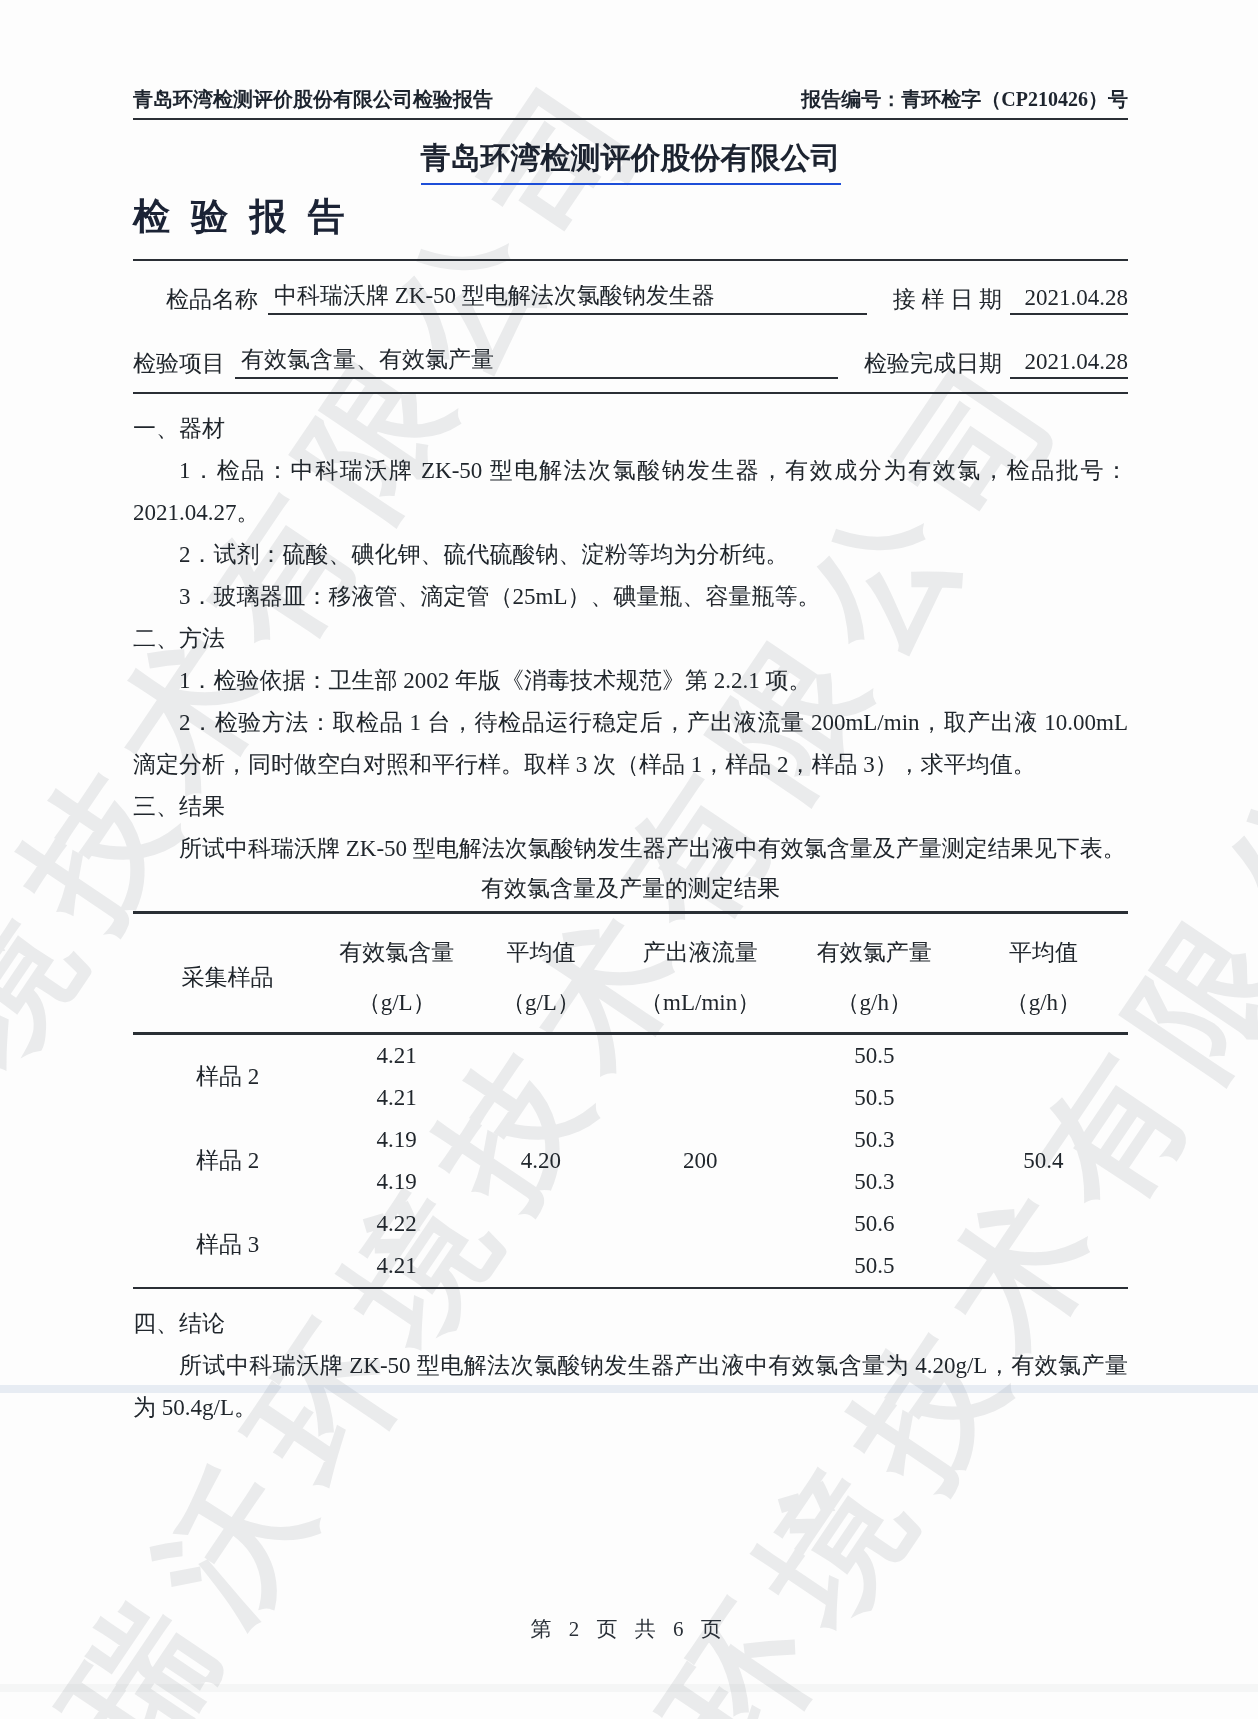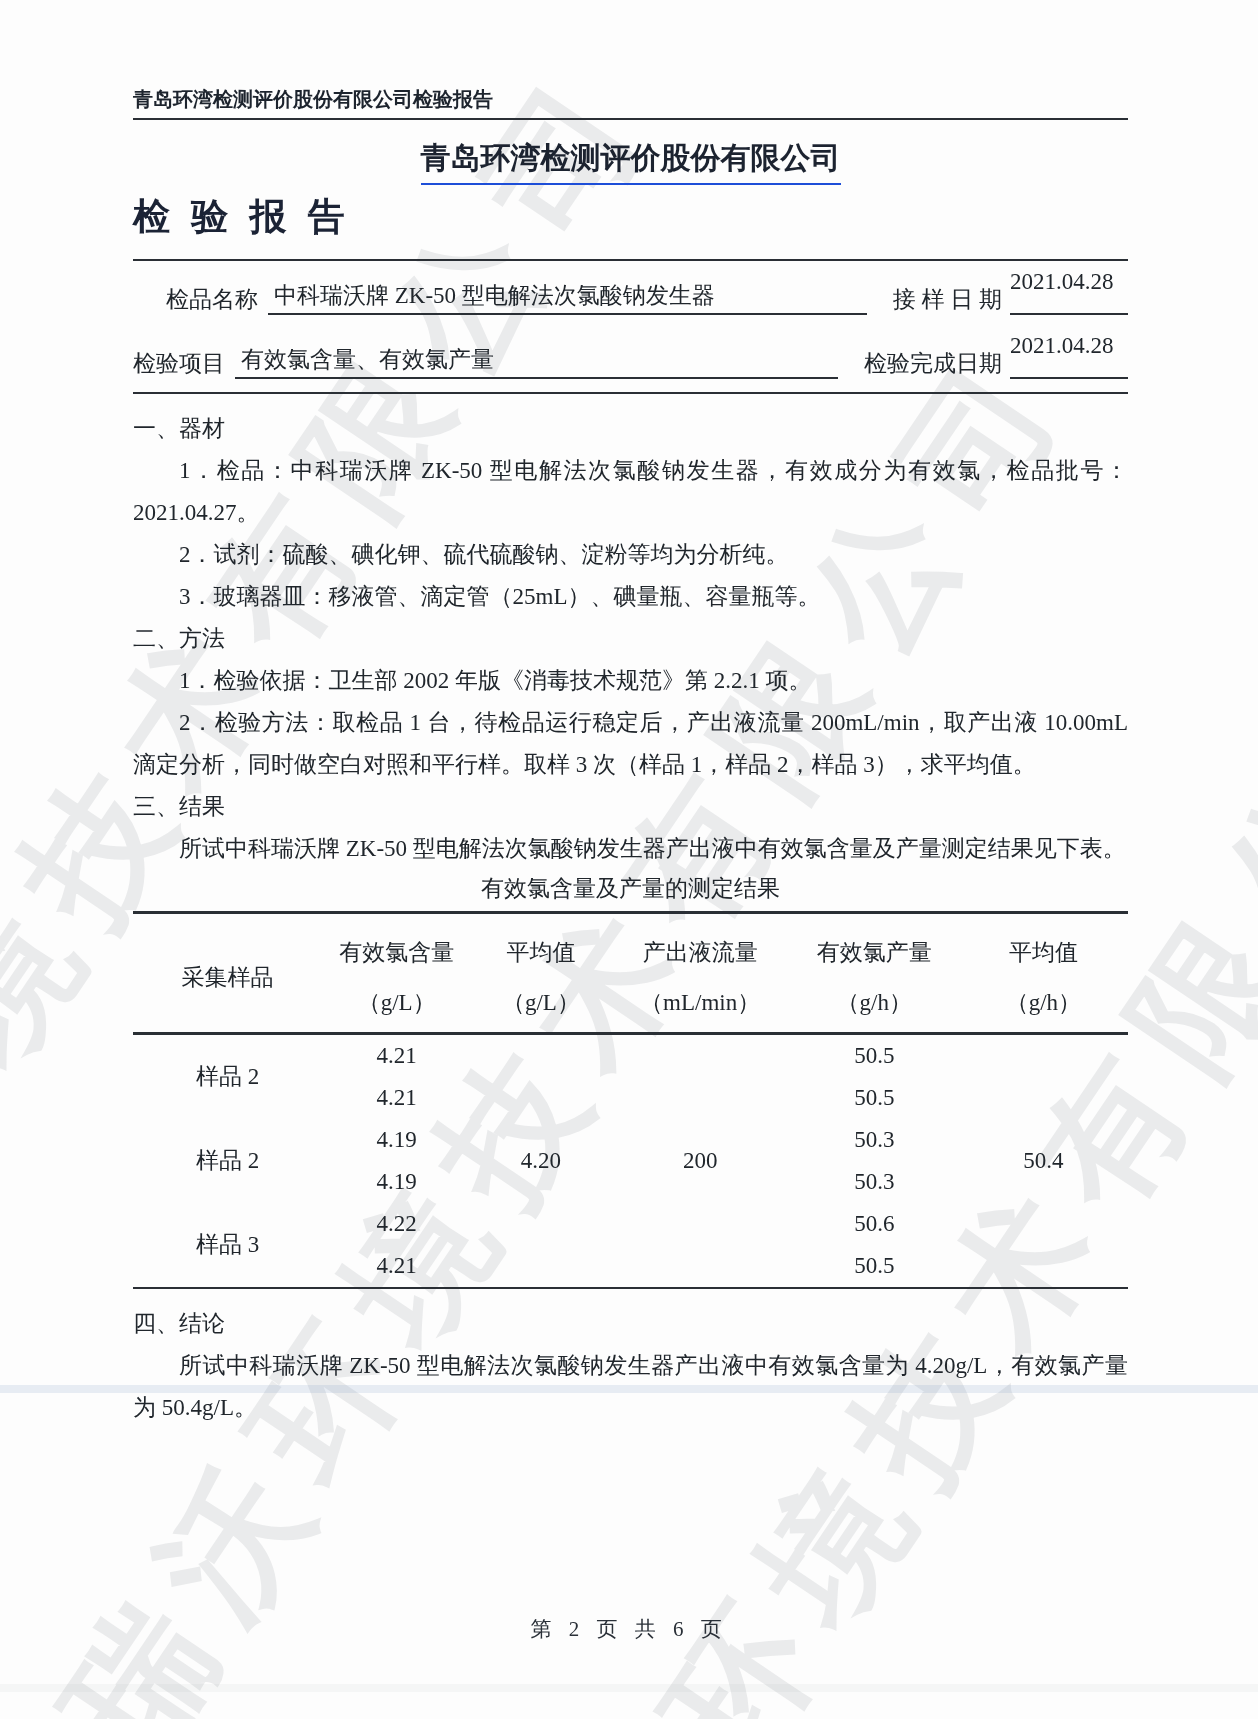--- a/index.html
+++ b/index.html
@@ -47,21 +47,21 @@
   .rule-under-fields{margin-top:13px;}
   .field-row{display:flex;align-items:flex-end;height:46px;font-size:23px;}
   .field-row.first{margin-top:8px;margin-left:33px;}
   .field-row.second{margin-top:18px;}
   .field-label{white-space:nowrap;padding-right:10px;}
   .field-value{
     flex:1;border-bottom:2px solid #2a2f35;padding:0 6px 2px 6px;white-space:nowrap;
   }
   .field-label-right{white-space:nowrap;padding:0 8px 0 26px;}
   .field-date{
-    width:118px;border-bottom:2px solid #2a2f35;padding-bottom:18px;text-align:left;white-space:nowrap;
+    width:118px;border-bottom:2px solid #2a2f35;padding-bottom:2px;text-align:right;white-space:nowrap;
   }
   .body-text{font-size:23px;line-height:42px;}
   .sec-heading{margin-top:14px;}
   .para{text-indent:2em;text-align:justify;}
   
   .table-title{text-align:center;font-size:23px;line-height:34px;margin-top:2px;}
   table.results{
     width:100%;border-collapse:collapse;margin-top:5px;
     font-size:23px;text-align:center;
     border-top:3px solid #2a2f35;border-bottom:2px solid #2a2f35;
@@ -91,20 +91,21 @@
     <div class="wm wm3">山东中科瑞沃环境技术有限公司</div>
     <div class="wm wm4">山东中科瑞沃环境技术有限公司</div>
   </div>
   <div class="scan-streak streak1"></div>
   <div class="scan-streak streak2"></div>
 
   <div class="content">
 
     <div class="doc-header">
       <span>青岛环湾检测评价股份有限公司检验报告</span>
+      <span>报告编号：青环检字（CP210426）号</span>
     </div>
 
     <div class="company-title">
       <span>青岛环湾检测评价股份有限公司</span>
     </div>
 
     <div class="report-title">检 验 报 告</div>
 
     <div class="rule rule-under-title"></div>
 

